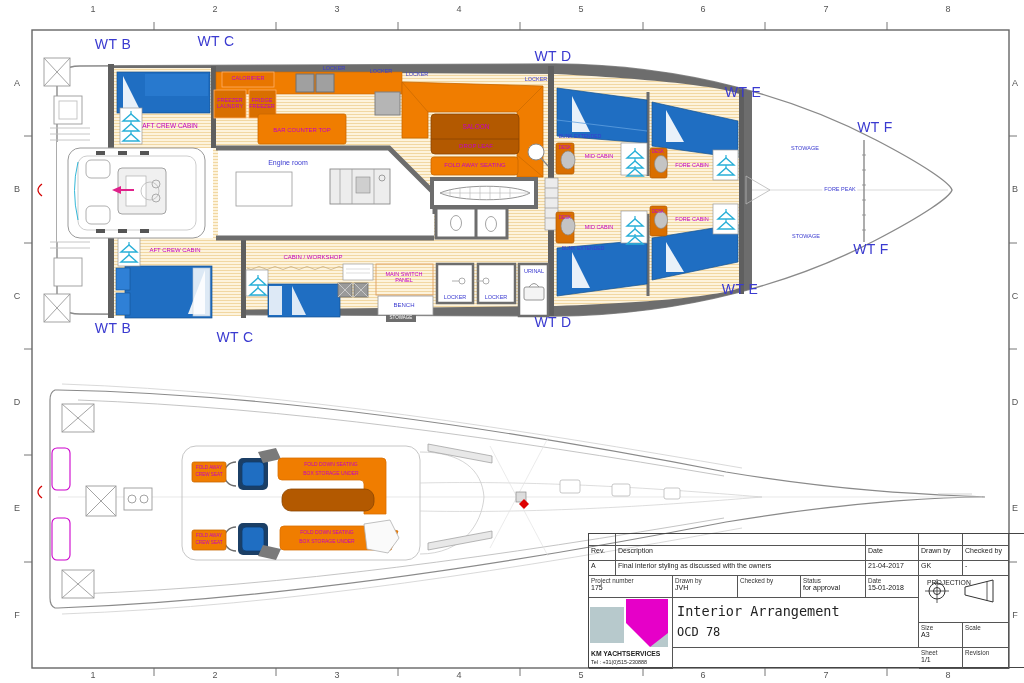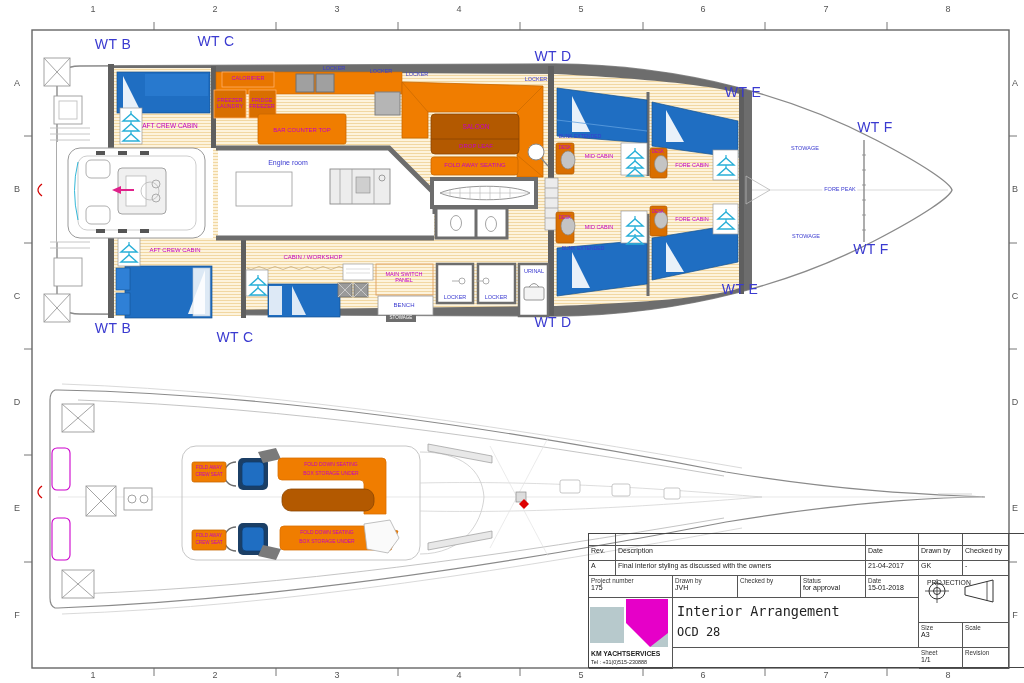--- a/index.html
+++ b/index.html
@@ -479,21 +479,21 @@
       <rect x="36" y="0" width="42" height="48" fill="#e600c8"></rect>
       <path d="M 36,48 L 36,24 L 60,48 Z" fill="#ffffff"></path>
       <path d="M 60,48 L 78,34 L 78,48 Z" fill="#b7c9cc"></path>
     </svg>
     <div style="position:absolute;left:2px;top:52px;font-size:6.8px;font-weight:bold;white-space:nowrap">KM YACHTSERVICES</div>
     <div style="position:absolute;left:2px;top:61px;font-size:5.4px;white-space:nowrap">Tel : +31(0)515-230888</div>
   </div>
 
   <div class="cell" style="left:84px;top:64px;width:246px;height:50px">
     <div class="mono" style="font-size:13.5px;margin:4px 0 0 2px;color:#222">Interior Arrangement</div>
-    <div class="mono" style="font-size:12px;margin:6px 0 0 2px;color:#222">OCD 28</div>
+    <div class="mono" style="font-size:12px;margin:6px 0 0 2px;color:#222">OCD 78</div>
   </div>
 
   <div class="cell" style="left:330px;top:89px;width:44px;height:25px">
     <div class="cap">Size</div>
     <div class="val">A3</div>
   </div>
   <div class="cell" style="left:374px;top:89px;width:46px;height:25px">
     <div class="cap">Scale</div>
     <div class="val"></div>
   </div>

